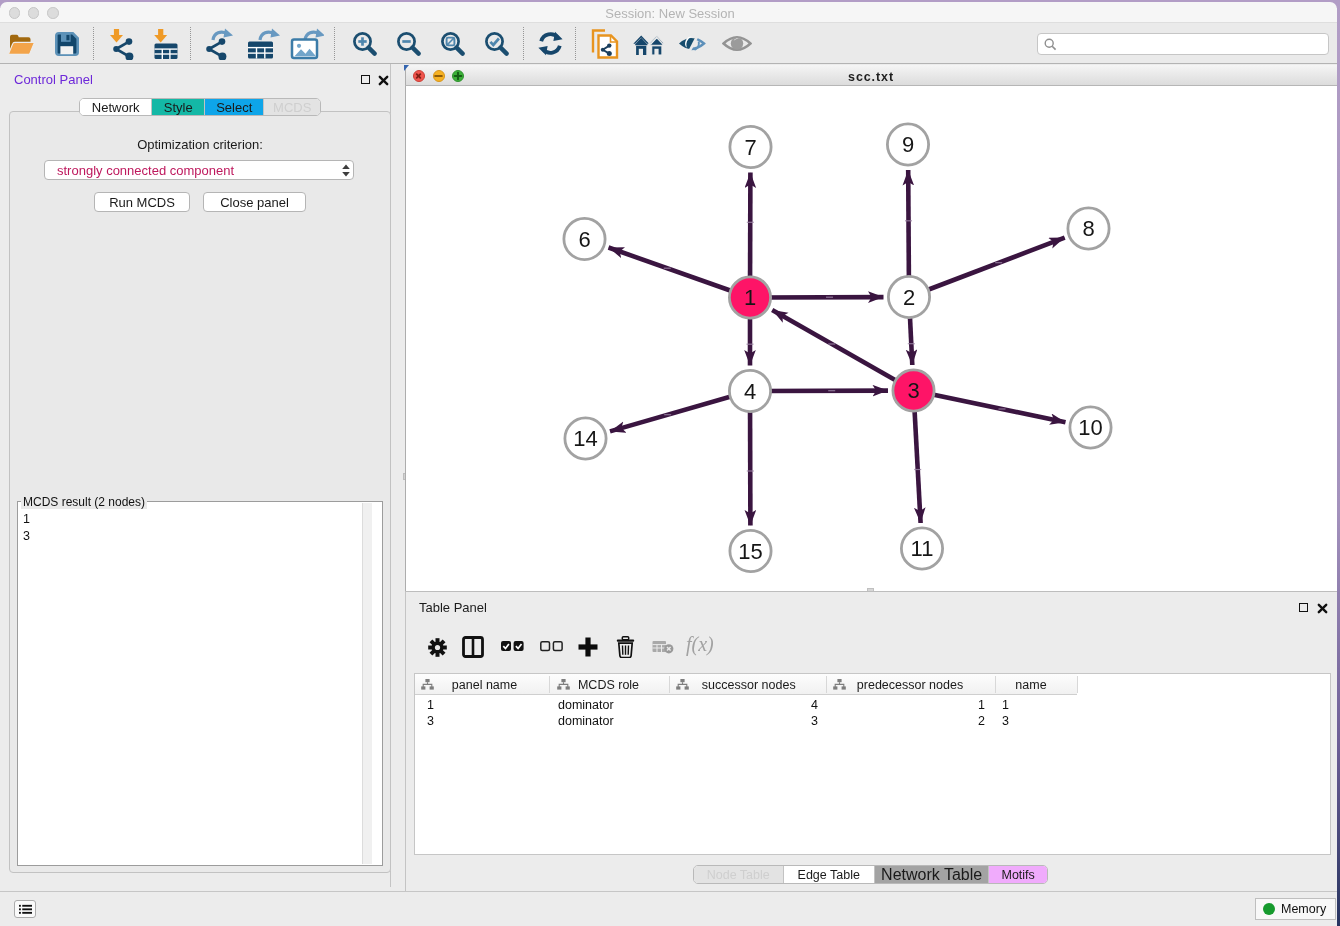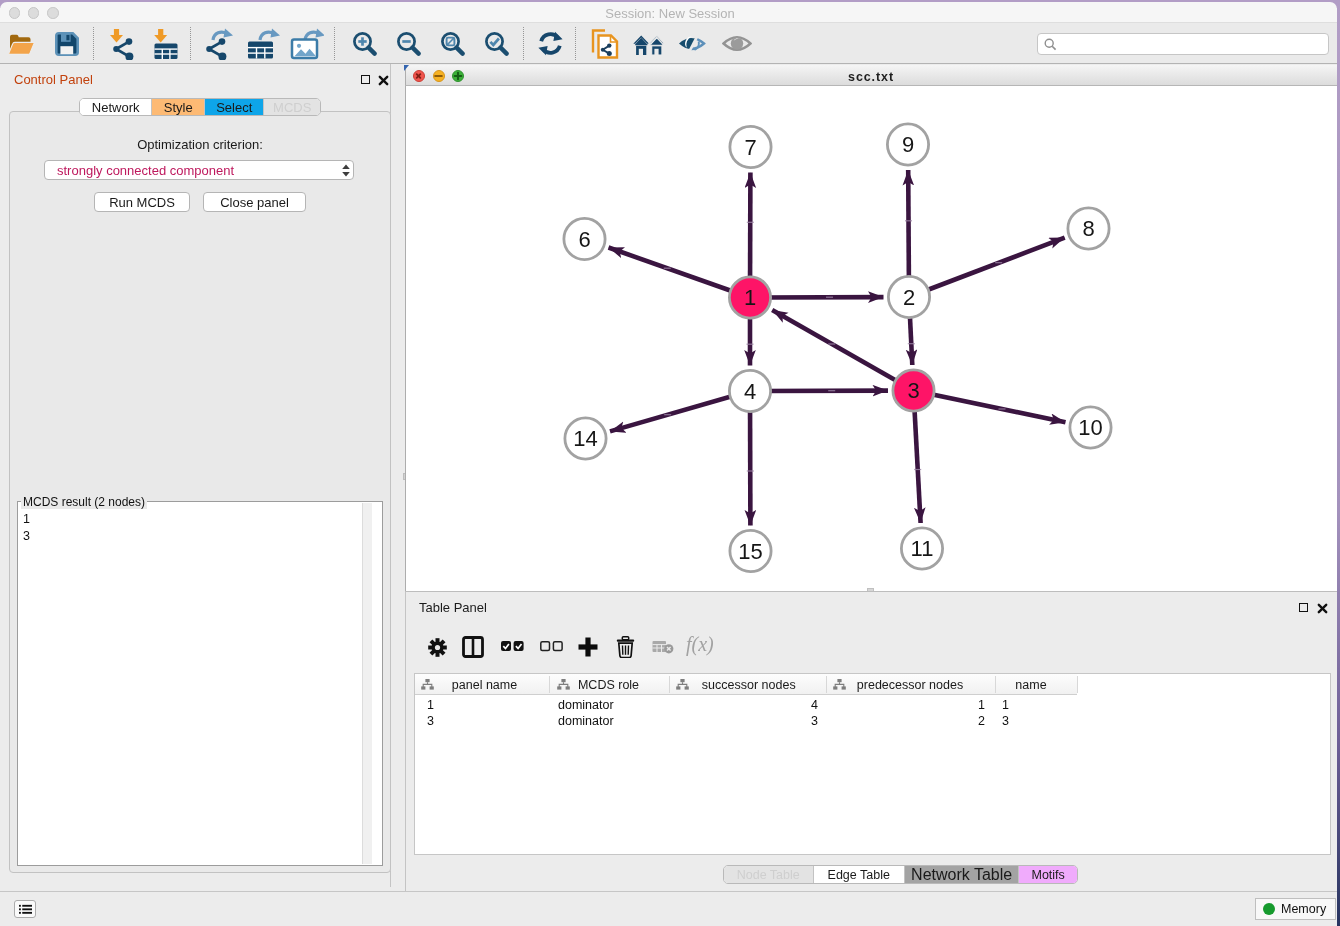--- a/index.html
+++ b/index.html
@@ -169,34 +169,34 @@
 <svg class="abs" style="left:722px;top:33px" width="30" height="21" viewBox="0 0 30 21">
 <path d="M1.5 10.5 Q15 -2 28.5 10.5 Q15 23 1.5 10.5 z" fill="none" stroke="#939393" stroke-width="2.4"></path>
 <circle cx="15" cy="10.5" r="6.2" fill="#9b9b9b"></circle>
 <path d="M11.6 7.8 a4.8 4.8 0 0 1 6.5 -1.8 a6.4 6.4 0 0 0 -6.5 1.8 z" fill="#fff"></path>
   </svg>
 <div class="abs" style="left:1037px;top:33px;width:292px;height:22px;background:#fff;border:1px solid #c6c6c6;border-radius:4px"></div>
 <svg class="abs" style="left:1044px;top:38px" width="13" height="13" viewBox="0 0 13 13">
 <circle cx="5.2" cy="5.2" r="4" fill="none" stroke="#8e8e8e" stroke-width="1.4"></circle>
 <line x1="8.2" y1="8.2" x2="11.6" y2="11.6" stroke="#8e8e8e" stroke-width="1.6"></line>
   </svg>
-<div class="txt" style="left:14px;top:72px;font-size:13px;color:#c2410c">Control Panel</div>
+<div class="txt" style="left:14px;top:72px;font-size:13px;color:#6d28d9">Control Panel</div>
 <div class="abs" style="left:361px;top:74.5px;width:9px;height:9px;border:1.6px solid #111"></div>
 <svg class="abs" style="left:377.5px;top:74.5px" width="11" height="11" viewBox="0 0 11 11">
 <g stroke="#111" stroke-width="2.4" stroke-linecap="round">
       <line x1="1.8" y1="1.8" x2="9.2" y2="9.2"></line>
       <line x1="9.2" y1="1.8" x2="1.8" y2="9.2"></line>
     </g>
   </svg>
 <div class="abs" style="left:390px;top:64px;width:1px;height:823px;background:#c4c4c4"></div>
 <div class="abs" style="left:403px;top:473px;width:6px;height:7px;background:#d2d2d2;border:1px solid #bdbdbd"></div>
 <div class="abs" style="left:9px;top:111px;width:382px;height:762px;background:#e9e9e9;border:1px solid #c2c2c2;border-radius:4px"></div>
 <div class="abs" style="left:79px;top:98px;height:18px;width:242px;border:1px solid #b9b9b9;border-radius:5px;background:#fff;overflow:hidden;display:flex">
     <div style="width:72px;height:100%;background:#fff;color:#1a1a1a;font-size:13px;display:flex;align-items:center;justify-content:center">Network</div>
-    <div style="width:53px;height:100%;border-left:1px solid #c3c3c3;background:#fdba74;color:#1a1a1a;font-size:13px;display:flex;align-items:center;justify-content:center">Style</div>
+    <div style="width:53px;height:100%;border-left:1px solid #c3c3c3;background:#14b8a6;color:#1a1a1a;font-size:13px;display:flex;align-items:center;justify-content:center">Style</div>
     <div style="width:60px;height:100%;border-left:1px solid #c3c3c3;background:#0ea5e9;color:#1a1a1a;font-size:13px;display:flex;align-items:center;justify-content:center">Select</div>
     <div style="width:57px;height:100%;border-left:1px solid #c3c3c3;background:#e3e3e3;color:#cfcfcf;font-size:13px;display:flex;align-items:center;justify-content:center">MCDS</div>
   </div>
 <div class="txt" style="left:0;top:137px;width:400px;text-align:center;font-size:13px;color:#1a1a1a">Optimization criterion:</div>
 <div class="abs" style="left:44px;top:160px;width:310px;height:20px;background:#fff;border:1px solid #b5b5b5;border-radius:4px"></div>
 <div class="txt" style="left:57px;top:163px;font-size:13px;color:#be185d">strongly connected component</div>
 <svg class="abs" style="left:341px;top:163.5px" width="10" height="13" viewBox="0 0 10 13">
 <polygon points="5,0.5 8.8,5 1.2,5" fill="#3d3d3d"></polygon>
     <polygon points="5,12.5 8.8,8 1.2,8" fill="#3d3d3d"></polygon>
   </svg>
@@ -396,21 +396,21 @@
 <div class="txt" style="left:427px;top:698px;font-size:12.5px;color:#111">1</div>
 <div class="txt" style="left:558px;top:698px;font-size:12.5px;color:#111">dominator</div>
 <div class="txt" style="left:669px;top:698px;width:149px;text-align:right;font-size:12.5px;color:#111">4</div>
 <div class="txt" style="left:825px;top:698px;width:160px;text-align:right;font-size:12.5px;color:#111">1</div>
 <div class="txt" style="left:1002px;top:698px;font-size:12.5px;color:#111">1</div>
 <div class="txt" style="left:427px;top:714px;font-size:12.5px;color:#111">3</div>
 <div class="txt" style="left:558px;top:714px;font-size:12.5px;color:#111">dominator</div>
 <div class="txt" style="left:669px;top:714px;width:149px;text-align:right;font-size:12.5px;color:#111">3</div>
 <div class="txt" style="left:825px;top:714px;width:160px;text-align:right;font-size:12.5px;color:#111">2</div>
 <div class="txt" style="left:1002px;top:714px;font-size:12.5px;color:#111">3</div>
-<div class="abs" style="left:723px;top:865px;height:19px;width:355px;border:1px solid #b9b9b9;border-radius:5px;background:#fff;overflow:hidden;display:flex">
+<div class="abs" style="left:693px;top:865px;height:19px;width:355px;border:1px solid #b9b9b9;border-radius:5px;background:#fff;overflow:hidden;display:flex">
     <div style="width:89px;height:100%;background:#e3e3e3;color:#cfcfcf;font-size:12.5px;display:flex;align-items:center;justify-content:center">Node Table</div>
     <div style="width:92px;height:100%;border-left:1px solid #c3c3c3;background:#fff;color:#1a1a1a;font-size:12.5px;display:flex;align-items:center;justify-content:center">Edge Table</div>
     <div style="width:115px;height:100%;border-left:1px solid #c3c3c3;background:#a3a3a3;color:#1a1a1a;font-size:16px;display:flex;align-items:center;justify-content:center">Network Table</div>
     <div style="width:59px;height:100%;border-left:1px solid #c3c3c3;background:#f0abfc;color:#1a1a1a;font-size:12.5px;display:flex;align-items:center;justify-content:center">Motifs</div>
   </div>
 <div class="abs" style="left:0;top:891px;width:1337px;height:35px;background:#ececec;border-top:1px solid #c6c6c6"></div>
 <div class="abs" style="left:14px;top:900px;width:22px;height:18px;background:#fafafa;border:1px solid #ababab;border-radius:3px"></div>
 <svg class="abs" style="left:19px;top:904px" width="13" height="11" viewBox="0 0 14 11">
 <g fill="#111">
       <rect x="0" y="0.5" width="2" height="2"></rect>

